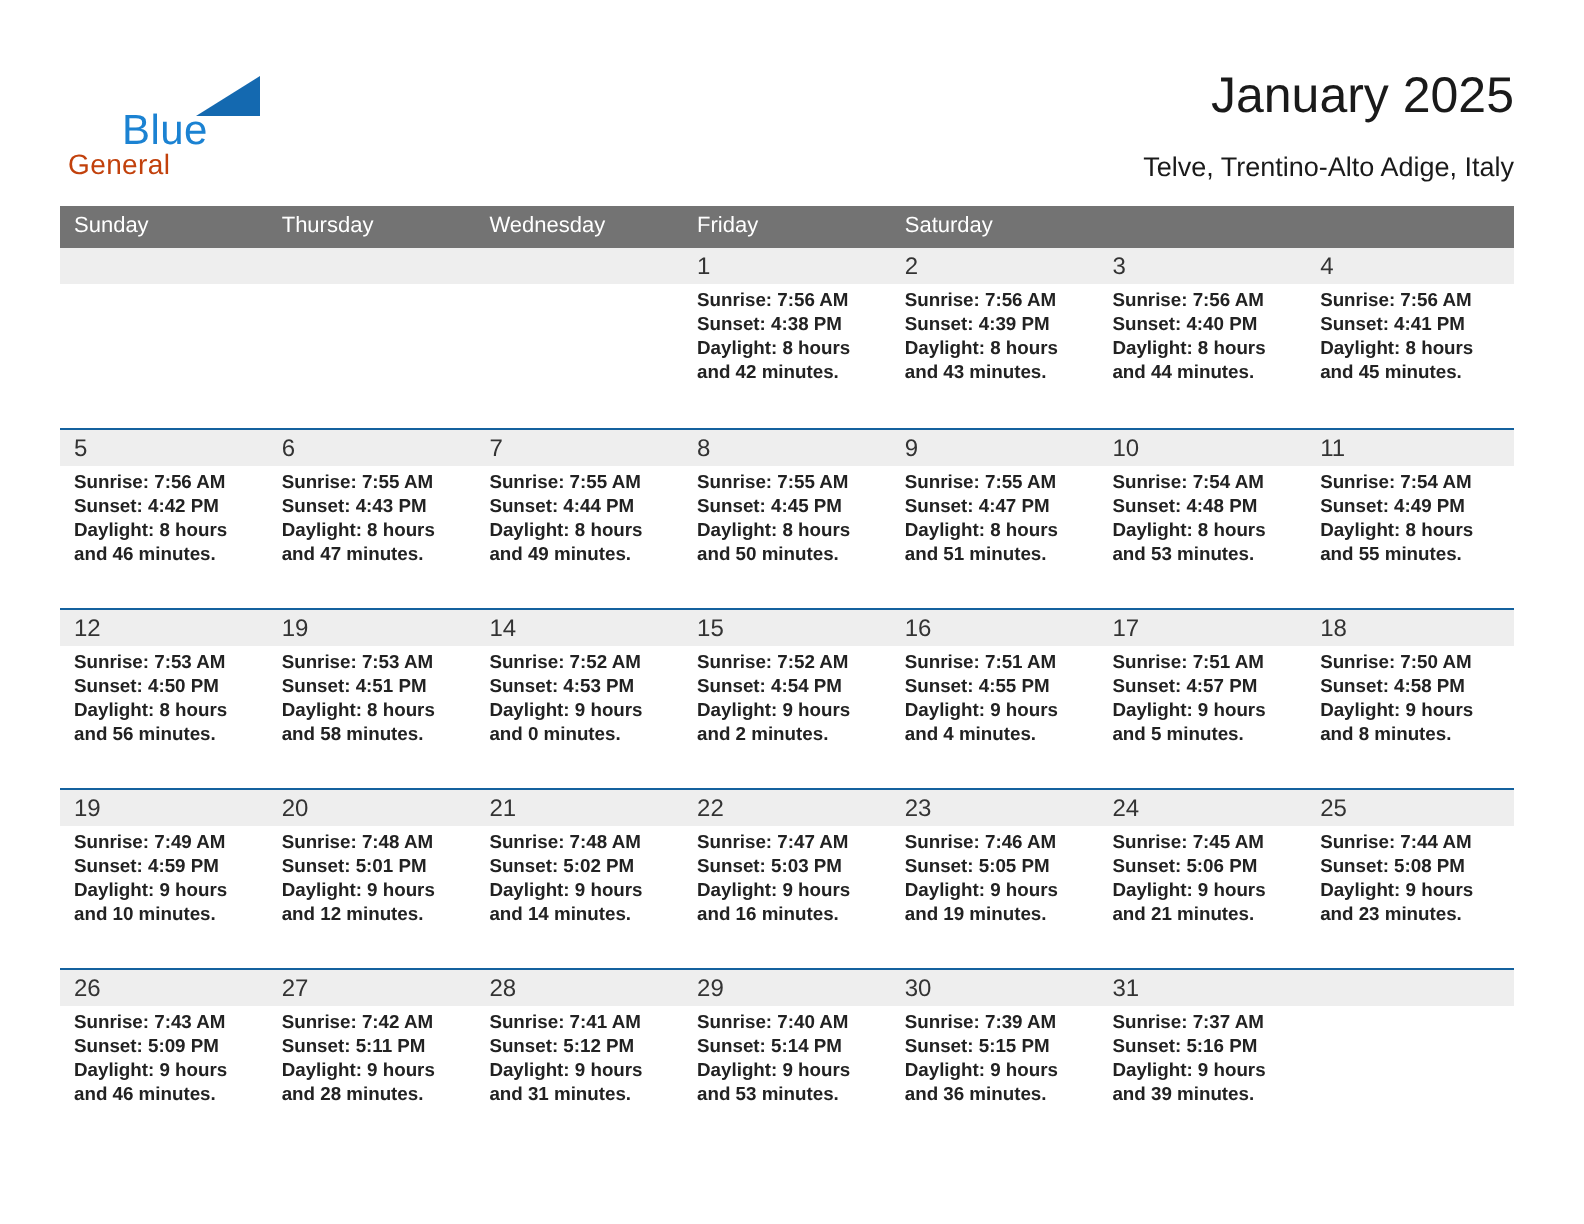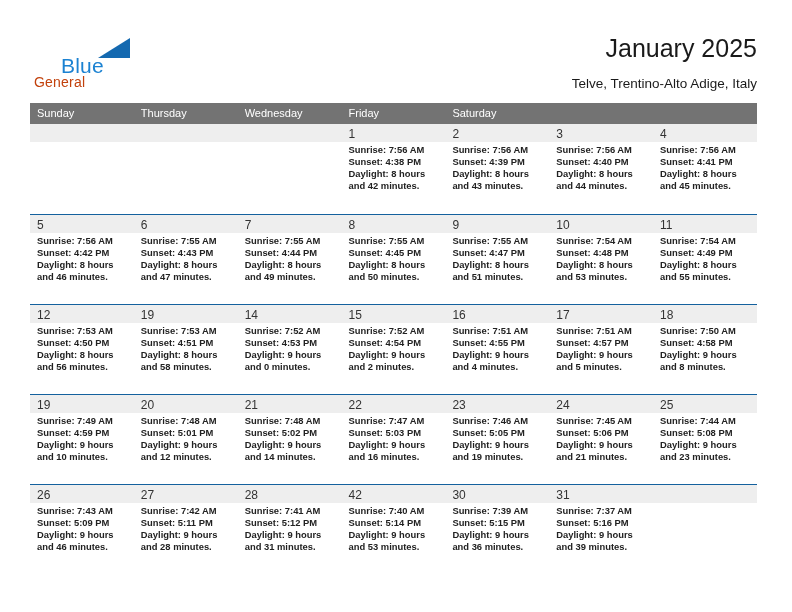--- a/index.html
+++ b/index.html
@@ -442,21 +442,21 @@
           <div class="cell">
             <div class="daynum-band"><span class="daynum">28</span></div>
             <div class="info">
               <div class="info-line">Sunrise: 7:41 AM</div>
               <div class="info-line">Sunset: 5:12 PM</div>
               <div class="info-line">Daylight: 9 hours</div>
               <div class="info-line">and 31 minutes.</div>
             </div>
           </div>
           <div class="cell">
-            <div class="daynum-band"><span class="daynum">42</span></div>
+            <div class="daynum-band"><span class="daynum">29</span></div>
             <div class="info">
               <div class="info-line">Sunrise: 7:40 AM</div>
               <div class="info-line">Sunset: 5:14 PM</div>
               <div class="info-line">Daylight: 9 hours</div>
               <div class="info-line">and 53 minutes.</div>
             </div>
           </div>
           <div class="cell">
             <div class="daynum-band"><span class="daynum">30</span></div>
             <div class="info">

